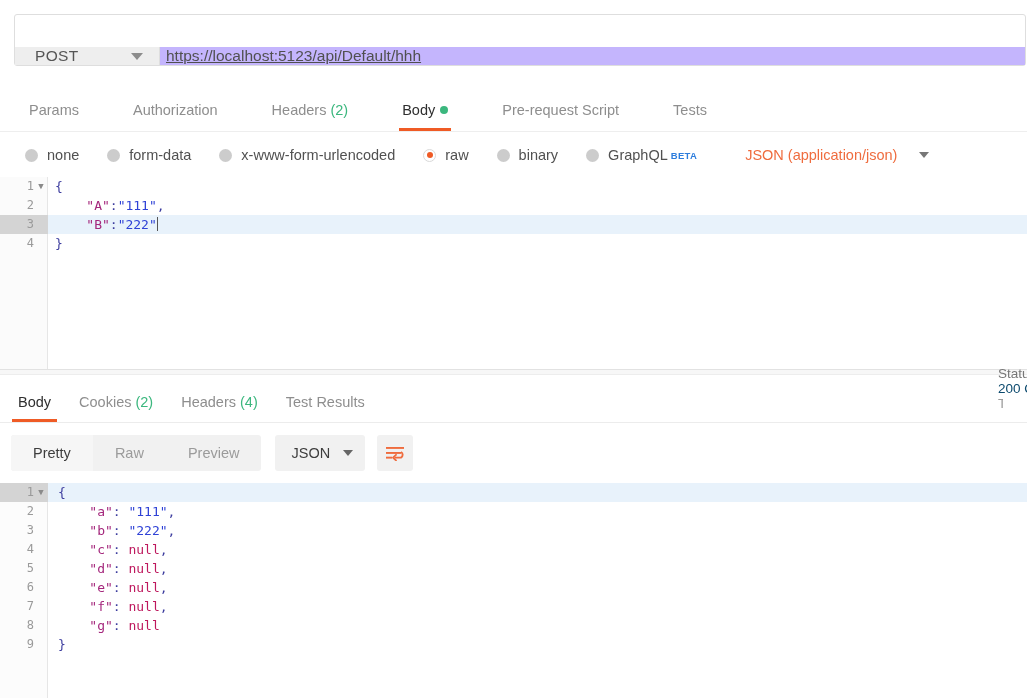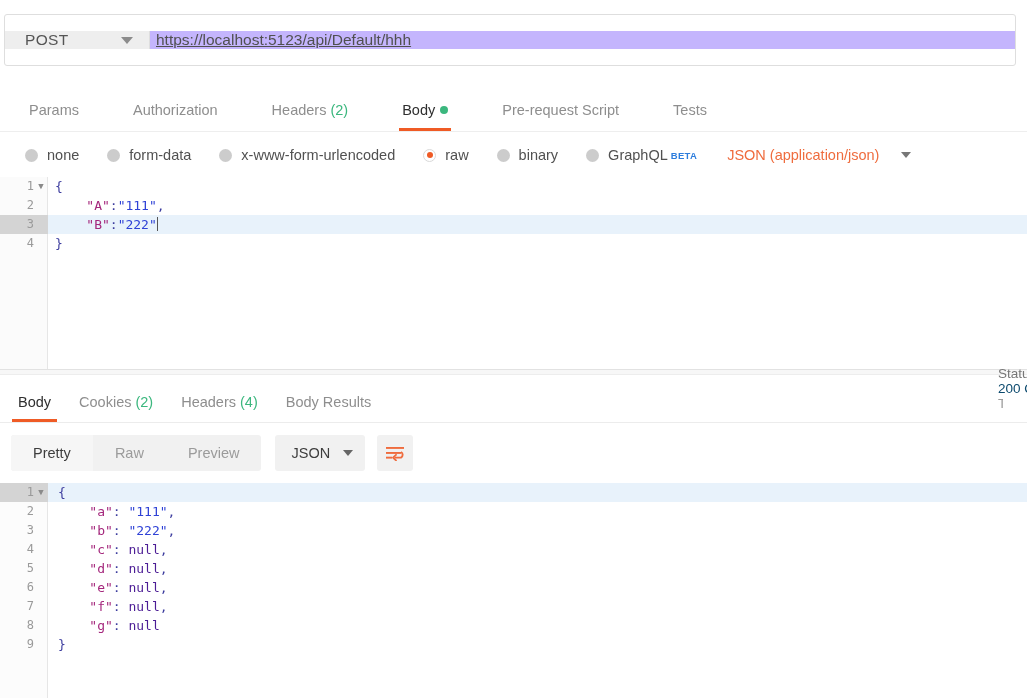--- a/index.html
+++ b/index.html
@@ -21,30 +21,30 @@
     position: absolute;
     left: 0;
     top: 0;
     width: 1027px;
     height: 80px;
     background: #ffffff;
     border-bottom: 1px solid #e8e8e8;
   }
   .url-wrap {
     position: absolute;
-    left: 4px;
+    left: 14px;
     top: 14px;
     width: 1012px;
     height: 52px;
     border: 1px solid #dedede;
     border-radius: 3px;
     background: #ffffff;
     box-sizing: border-box;
     display: flex;
-    align-items: center;
+    align-items: flex-end;
   }
   .method-box {
     width: 145px;
     background: #eeeeee;
     border-right: 1px solid #dedede;
     display: flex;
     align-items: center;
     justify-content: space-between;
     padding: 0 16px 0 20px;
     box-sizing: border-box;
@@ -165,21 +165,21 @@
     color: #2d7ddd;
     font-weight: bold;
     vertical-align: 7px;
     margin-left: 3px;
     letter-spacing: 0.3px;
   }
   .ctype-select {
     display: flex;
     align-items: center;
     cursor: pointer;
-    margin-left: 2px;
+    margin-left: 20px;
   }
   .ctype-label {
     font-size: 14.5px;
     color: #ef6c3e;
   }
   .ctype-select .caret-down {
     margin-left: 22px;
     border-left-width: 5.5px;
     border-right-width: 5.5px;
     border-top-width: 6.5px;
@@ -256,21 +256,21 @@
     left: 0;
     top: 0;
     width: 48px;
     height: 19px;
     background: #d4d4d4;
     z-index: 0;
   }
   .tok-key { color: #a4277c; }
   .tok-str { color: #2f42d6; }
   .tok-punct { color: #3c3c9e; }
-  .tok-null { color: #4c1d95; }
+  .tok-null { color: #be185d; }
   .tok-plain { color: #303030; }
   .caret-bar {
     display: inline-block;
     width: 1px;
     height: 14px;
     background: #555555;
     vertical-align: -2px;
     margin-left: 0px;
   }
 
@@ -496,21 +496,21 @@
     </div>
 </div>
 
 <div class="splitter"></div>
 
 <div class="resp-tabs">
   <div id="resp-tabs" style="display:flex;align-items:flex-end;">
       <div class="resp-tab active"><span>Body</span></div>
       <div class="resp-tab"><span>Cookies</span><span class="cnt"> (2)</span></div>
       <div class="resp-tab"><span>Headers</span><span class="cnt"> (4)</span></div>
-      <div class="resp-tab"><span>Body Results</span></div>
+      <div class="resp-tab"><span>Test Results</span></div>
     </div>
   <div class="status-area">
     <span class="status-label">Status:</span>
     <span class="status-value">200 OK</span>
     <span class="status-cut">T</span>
   </div>
 </div>
 
 <div class="resp-toolbar">
   <div class="seg-group" id="view-modes">

